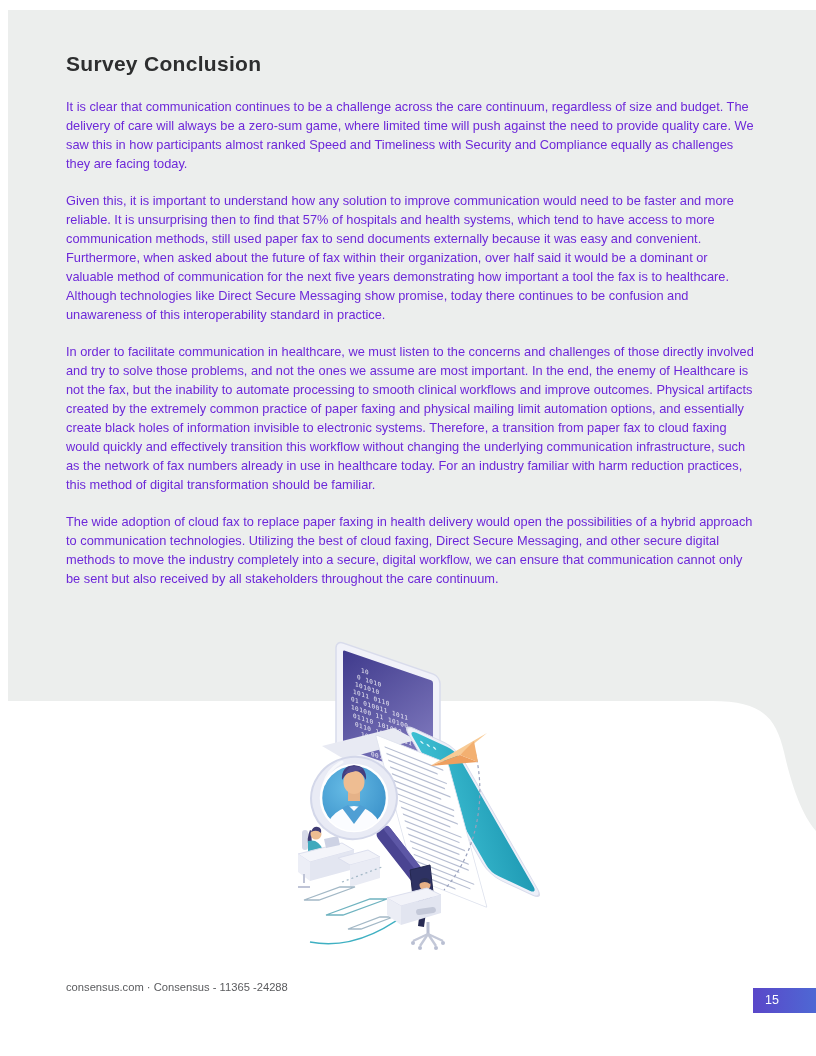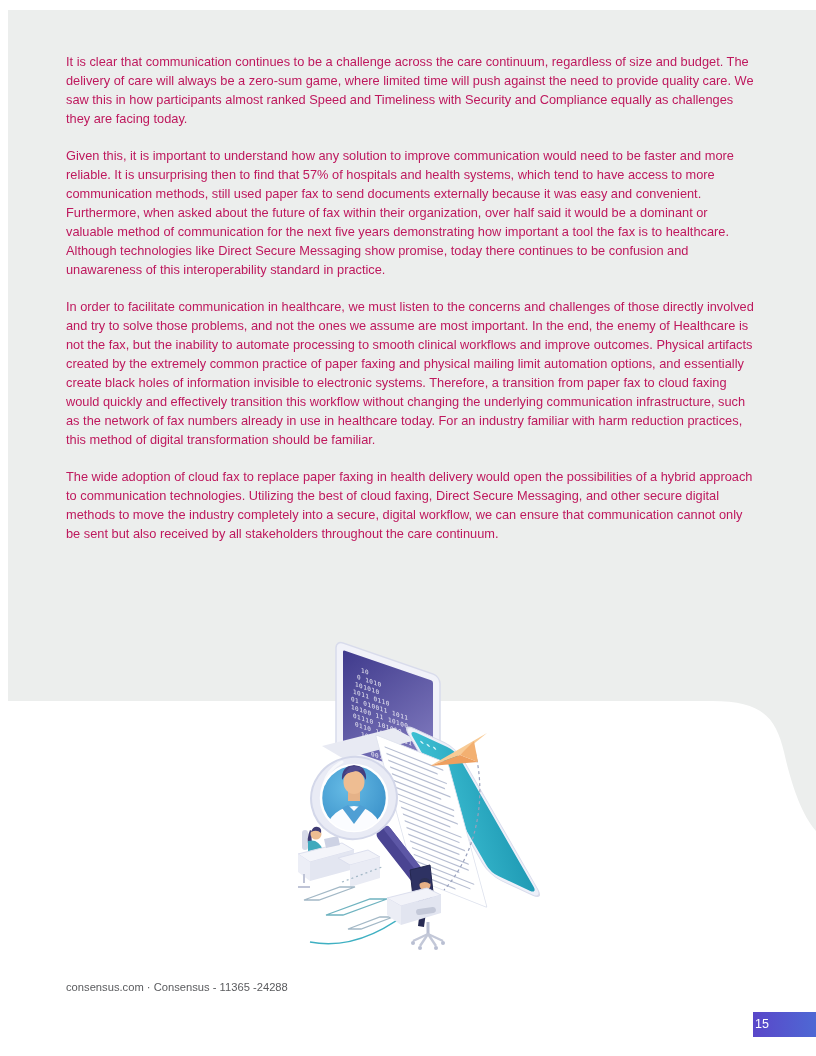--- a/index.html
+++ b/index.html
@@ -1,38 +1,39 @@
 <!DOCTYPE html>
 <html><head>
 <meta charset="utf-8">
 <style>
   html,body{margin:0;padding:0;}
   body{background:#fff;font-family:"Liberation Sans",sans-serif;}
   .page{position:relative;width:816px;height:1056px;background:#ffffff;overflow:hidden;}
   .bg-svg{position:absolute;left:0;top:0;}
   .content{position:absolute;left:66px;top:52px;width:688px;}
   .doc-title{margin:0 0 21px 0;font-size:21px;font-weight:700;letter-spacing:.3px;color:#2d2e2f;}
-  .content p{margin:0 0 18px 0;font-size:12.8px;line-height:19px;color:#be185d;}
+  .content p{margin:0 0 18px 0;font-size:12.8px;line-height:19px;color:#6d28d9;}
   .illustration{position:absolute;left:282px;top:638px;}
   .footer-text{position:absolute;left:66px;top:981px;font-size:11.2px;color:#5a5b5e;}
-  .page-badge{position:absolute;right:0;top:1012px;width:63px;height:25px;line-height:25px;
-    padding-left:2px;box-sizing:border-box;color:#ffffff;font-size:12.5px;
+  .page-badge{position:absolute;right:0;top:988px;width:63px;height:25px;line-height:25px;
+    padding-left:12px;box-sizing:border-box;color:#ffffff;font-size:12.5px;
     background:linear-gradient(90deg,#5a47c9 0%,#4e68d4 100%);}
   .bin{font-family:"DejaVu Sans Mono",monospace;font-size:6px;fill:#ffffff;opacity:.88;letter-spacing:.5px;}
 </style>
 </head>
 <body>
 
 <div class="page">
 
   <svg class="bg-svg" width="816" height="1056" viewBox="0 0 816 1056">
     <path d="M8,10 L816,10 L816,831 C801,814 791,783 784,752 C776,719 764,701 712,701 L8,701 Z" fill="#eceeed"></path>
   </svg>
 
   <div class="content">
+    <h1 class="doc-title">Survey Conclusion</h1>
     <p>It is clear that communication continues to be a challenge across the  care continuum, regardless of size and budget. The delivery of care  will always be a zero-sum game, where limited time will push against  the need to provide quality care. We saw this in how participants almost ranked Speed and Timeliness with Security and Compliance  equally as challenges they are facing today.</p>
     <p>Given this, it is important to understand how any solution to improve  communication would need to be faster and more reliable. It is  unsurprising then to find that 57% of hospitals and health systems,  which tend to have access to more communication methods, still  used paper fax to send documents externally because it was easy and  convenient. Furthermore, when asked about the future of fax within  their organization, over half said it would be a dominant or valuable  method of communication for the next five years demonstrating how important a tool the fax is to healthcare. Although technologies like  Direct Secure Messaging show promise, today there continues to be  confusion and unawareness of this interoperability standard in practice.</p>
     <p>In order to facilitate communication in healthcare, we must listen to the concerns and challenges of those directly involved and try to solve those problems, and not the ones we assume are most important. In the end, the enemy of Healthcare is not the fax, but the inability to automate processing to smooth clinical workflows and improve outcomes. Physical artifacts created by the extremely common practice of paper faxing and physical mailing limit automation options, and essentially create black holes of information invisible to electronic systems. Therefore, a transition from paper fax to cloud faxing would quickly and effectively transition this workflow without changing the underlying communication infrastructure, such as the network of fax numbers already in use in healthcare today. For an industry familiar with harm reduction practices, this method of digital transformation should be familiar.</p>
     <p>The wide adoption of cloud fax to replace paper faxing in health delivery would open the possibilities of a hybrid approach to communication technologies. Utilizing the best of cloud faxing, Direct Secure Messaging, and other secure digital methods to move the industry completely into a secure, digital workflow, we can ensure that communication cannot only be sent but also received by all stakeholders throughout the care continuum.</p>
   </div>
 
   <svg class="illustration" width="280" height="320" viewBox="0 0 280 320">
     <defs>
       <linearGradient id="pg" x1="0" y1="0" x2="1" y2="1">
         <stop offset="0" stop-color="#3f3a8c"></stop>

